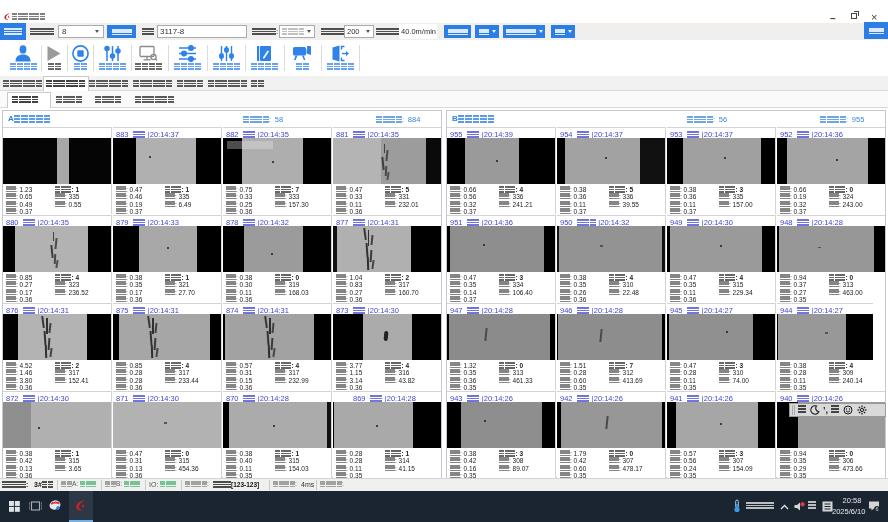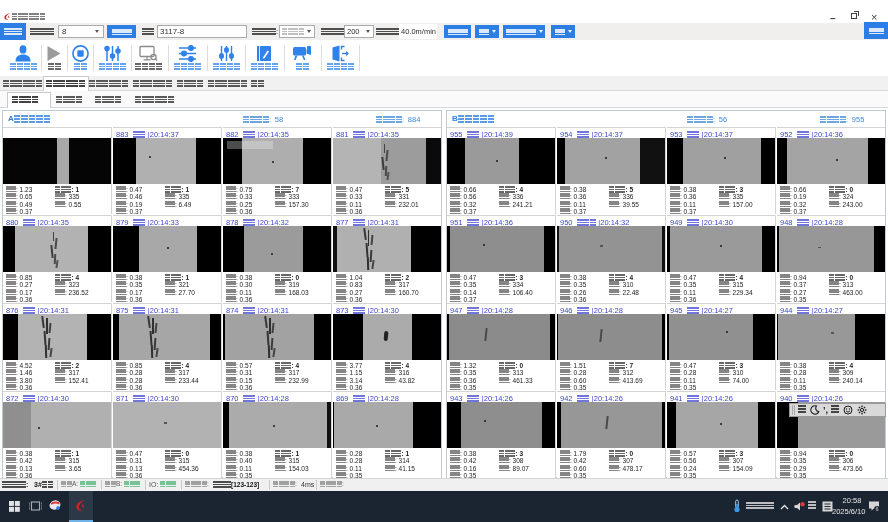--- a/index.html
+++ b/index.html
@@ -344,21 +344,21 @@
     </div>
     <div class="abs" style="left:220px;top:280px;width:109px;height:87px;border-top:1px solid #d4d4d4;border-right:1px solid #d4d4d4;background:#fff">
       <div class="t" style="left:3px;top:3px;color:#3f46d0;font-size:7.5px">870&nbsp; <i class="k" style="width:6px;height:6.5px;margin-right:0.5px;opacity:0.74"></i><i class="k" style="width:6px;height:6.5px;margin-right:0.5px;opacity:0.74"></i>&nbsp;|20:14:28</div>
       <div class="card-im" style="top:10px;height:46px;background:linear-gradient(90deg,#000 0% 6%,#ababab 6% 96%,#111 96% 100%)">
         <div class="abs" style="left:46%;top:50%;width:2px;height:2px;background:#1a1a1a;border-radius:50%"></div>
       </div>
       <div class="t" style="left:3px;top:58px;color:#222;font-size:6.5px;line-height:7.4px"><i class="k" style="width:4.5px;height:6px;margin-right:0.5px;opacity:0.55"></i><i class="k" style="width:4.5px;height:6px;margin-right:0.5px;opacity:0.55"></i>: 0.38<br><i class="k" style="width:4.5px;height:6px;margin-right:0.5px;opacity:0.55"></i><i class="k" style="width:4.5px;height:6px;margin-right:0.5px;opacity:0.55"></i>: 0.40<br><i class="k" style="width:4.5px;height:6px;margin-right:0.5px;opacity:0.55"></i><i class="k" style="width:4.5px;height:6px;margin-right:0.5px;opacity:0.55"></i>: 0.11<br><i class="k" style="width:4.5px;height:6px;margin-right:0.5px;opacity:0.55"></i><i class="k" style="width:4.5px;height:6px;margin-right:0.5px;opacity:0.55"></i>: 0.35</div>
       <div class="t" style="left:52px;top:58px;color:#222;font-size:6.5px;line-height:7.4px"><span style="font-weight:bold"><i class="k" style="width:5px;height:6.5px;margin-right:0.5px;opacity:0.69"></i><i class="k" style="width:5px;height:6.5px;margin-right:0.5px;opacity:0.69"></i><i class="k" style="width:5px;height:6.5px;margin-right:0.5px;opacity:0.69"></i>: 1</span><br><i class="k" style="width:4.5px;height:6px;margin-right:0.5px;opacity:0.55"></i><i class="k" style="width:4.5px;height:6px;margin-right:0.5px;opacity:0.55"></i>: 315<br><i class="k" style="width:4.5px;height:6px;margin-right:0.5px;opacity:0.55"></i><i class="k" style="width:4.5px;height:6px;margin-right:0.5px;opacity:0.55"></i>: 154.03</div>
     </div>
     <div class="abs" style="left:330px;top:280px;width:108px;height:87px;border-top:1px solid #d4d4d4;background:#fff">
-      <div class="t" style="left:3px;top:3px;color:#3f46d0;font-size:7.5px">869&nbsp; <i class="k" style="width:6px;height:6.5px;margin-right:0.5px;opacity:0.74"></i><i class="k" style="width:6px;height:6.5px;margin-right:0.5px;opacity:0.74"></i>&nbsp;|20:14:28</div>
+      <div class="t" style="left:20px;top:3px;color:#3f46d0;font-size:7.5px">869&nbsp; <i class="k" style="width:6px;height:6.5px;margin-right:0.5px;opacity:0.74"></i><i class="k" style="width:6px;height:6.5px;margin-right:0.5px;opacity:0.74"></i>&nbsp;|20:14:28</div>
       <div class="card-im" style="top:10px;height:46px;background:linear-gradient(90deg,#000 0% 1%,#a9a9a9 1% 74%,#000 74% 100%)">
         <div class="abs" style="left:40%;top:50%;width:2px;height:2px;background:#1a1a1a;border-radius:50%"></div>
       </div>
       <div class="t" style="left:3px;top:58px;color:#222;font-size:6.5px;line-height:7.4px"><i class="k" style="width:4.5px;height:6px;margin-right:0.5px;opacity:0.55"></i><i class="k" style="width:4.5px;height:6px;margin-right:0.5px;opacity:0.55"></i>: 0.28<br><i class="k" style="width:4.5px;height:6px;margin-right:0.5px;opacity:0.55"></i><i class="k" style="width:4.5px;height:6px;margin-right:0.5px;opacity:0.55"></i>: 0.28<br><i class="k" style="width:4.5px;height:6px;margin-right:0.5px;opacity:0.55"></i><i class="k" style="width:4.5px;height:6px;margin-right:0.5px;opacity:0.55"></i>: 0.11<br><i class="k" style="width:4.5px;height:6px;margin-right:0.5px;opacity:0.55"></i><i class="k" style="width:4.5px;height:6px;margin-right:0.5px;opacity:0.55"></i>: 0.35</div>
       <div class="t" style="left:52px;top:58px;color:#222;font-size:6.5px;line-height:7.4px"><span style="font-weight:bold"><i class="k" style="width:5px;height:6.5px;margin-right:0.5px;opacity:0.69"></i><i class="k" style="width:5px;height:6.5px;margin-right:0.5px;opacity:0.69"></i><i class="k" style="width:5px;height:6.5px;margin-right:0.5px;opacity:0.69"></i>: 1</span><br><i class="k" style="width:4.5px;height:6px;margin-right:0.5px;opacity:0.55"></i><i class="k" style="width:4.5px;height:6px;margin-right:0.5px;opacity:0.55"></i>: 314<br><i class="k" style="width:4.5px;height:6px;margin-right:0.5px;opacity:0.55"></i><i class="k" style="width:4.5px;height:6px;margin-right:0.5px;opacity:0.55"></i>: 41.15</div>
     </div>
   </div>
 <div class="abs" style="left:446px;top:110px;width:440px;height:368px;border:1px solid #c3c9d2;background:#fff">
     <div class="t" style="left:5px;top:4px;color:#2e7fe0;font-size:8px"><span style="font-weight:bold">B</span><i class="k" style="width:6.5px;height:7.5px;margin-right:1px;opacity:0.78"></i><i class="k" style="width:6.5px;height:7.5px;margin-right:1px;opacity:0.78"></i><i class="k" style="width:6.5px;height:7.5px;margin-right:1px;opacity:0.78"></i><i class="k" style="width:6.5px;height:7.5px;margin-right:1px;opacity:0.78"></i><i class="k" style="width:6.5px;height:7.5px;margin-right:1px;opacity:0.78"></i></div>
     <div class="t" style="left:240px;top:5px;color:#3a87d6;font-size:7px"><i class="k" style="width:6px;height:6.5px;margin-right:0.5px;opacity:0.74"></i><i class="k" style="width:6px;height:6.5px;margin-right:0.5px;opacity:0.74"></i><i class="k" style="width:6px;height:6.5px;margin-right:0.5px;opacity:0.74"></i><i class="k" style="width:6px;height:6.5px;margin-right:0.5px;opacity:0.74"></i>: &nbsp;<span style="font-size:7.5px">56</span></div>
@@ -444,21 +444,21 @@
       <div class="t" style="left:52px;top:58px;color:#222;font-size:6.5px;line-height:7.4px"><span style="font-weight:bold"><i class="k" style="width:5px;height:6.5px;margin-right:0.5px;opacity:0.69"></i><i class="k" style="width:5px;height:6.5px;margin-right:0.5px;opacity:0.69"></i><i class="k" style="width:5px;height:6.5px;margin-right:0.5px;opacity:0.69"></i>: 7</span><br><i class="k" style="width:4.5px;height:6px;margin-right:0.5px;opacity:0.55"></i><i class="k" style="width:4.5px;height:6px;margin-right:0.5px;opacity:0.55"></i>: 312<br><i class="k" style="width:4.5px;height:6px;margin-right:0.5px;opacity:0.55"></i><i class="k" style="width:4.5px;height:6px;margin-right:0.5px;opacity:0.55"></i>: 413.69</div>
     </div>
     <div class="abs" style="left:220px;top:192px;width:109px;height:87px;border-top:1px solid #d4d4d4;border-right:1px solid #d4d4d4;background:#fff">
       <div class="t" style="left:3px;top:3px;color:#3f46d0;font-size:7.5px">945&nbsp; <i class="k" style="width:6px;height:6.5px;margin-right:0.5px;opacity:0.74"></i><i class="k" style="width:6px;height:6.5px;margin-right:0.5px;opacity:0.74"></i>&nbsp;|20:14:27</div>
       <div class="card-im" style="top:10px;height:46px;background:linear-gradient(90deg,#000 0% 2%,#909090 2% 80%,#000 80% 100%)">
         <div class="abs" style="left:55%;top:36%;width:2px;height:2px;background:#1a1a1a;border-radius:50%"></div>
       </div>
       <div class="t" style="left:3px;top:58px;color:#222;font-size:6.5px;line-height:7.4px"><i class="k" style="width:4.5px;height:6px;margin-right:0.5px;opacity:0.55"></i><i class="k" style="width:4.5px;height:6px;margin-right:0.5px;opacity:0.55"></i>: 0.47<br><i class="k" style="width:4.5px;height:6px;margin-right:0.5px;opacity:0.55"></i><i class="k" style="width:4.5px;height:6px;margin-right:0.5px;opacity:0.55"></i>: 0.28<br><i class="k" style="width:4.5px;height:6px;margin-right:0.5px;opacity:0.55"></i><i class="k" style="width:4.5px;height:6px;margin-right:0.5px;opacity:0.55"></i>: 0.11<br><i class="k" style="width:4.5px;height:6px;margin-right:0.5px;opacity:0.55"></i><i class="k" style="width:4.5px;height:6px;margin-right:0.5px;opacity:0.55"></i>: 0.35</div>
       <div class="t" style="left:52px;top:58px;color:#222;font-size:6.5px;line-height:7.4px"><span style="font-weight:bold"><i class="k" style="width:5px;height:6.5px;margin-right:0.5px;opacity:0.69"></i><i class="k" style="width:5px;height:6.5px;margin-right:0.5px;opacity:0.69"></i><i class="k" style="width:5px;height:6.5px;margin-right:0.5px;opacity:0.69"></i>: 3</span><br><i class="k" style="width:4.5px;height:6px;margin-right:0.5px;opacity:0.55"></i><i class="k" style="width:4.5px;height:6px;margin-right:0.5px;opacity:0.55"></i>: 310<br><i class="k" style="width:4.5px;height:6px;margin-right:0.5px;opacity:0.55"></i><i class="k" style="width:4.5px;height:6px;margin-right:0.5px;opacity:0.55"></i>: 74.00</div>
     </div>
-    <div class="abs" style="left:330px;top:192px;width:108px;height:87px;border-top:1px solid #d4d4d4;background:#fff">
+    <div class="abs" style="left:330px;top:192px;width:96px;height:87px;border-top:1px solid #d4d4d4;background:#fff">
       <div class="t" style="left:3px;top:3px;color:#3f46d0;font-size:7.5px">944&nbsp; <i class="k" style="width:6px;height:6.5px;margin-right:0.5px;opacity:0.74"></i><i class="k" style="width:6px;height:6.5px;margin-right:0.5px;opacity:0.74"></i>&nbsp;|20:14:27</div>
       <div class="card-im" style="top:10px;height:46px;background:linear-gradient(90deg,#000 0% 1%,#989898 1% 72%,#000 72% 100%)">
         <div class="abs" style="left:50%;top:40%;width:3px;height:1.5px;background:#555"></div>
       </div>
       <div class="t" style="left:3px;top:58px;color:#222;font-size:6.5px;line-height:7.4px"><i class="k" style="width:4.5px;height:6px;margin-right:0.5px;opacity:0.55"></i><i class="k" style="width:4.5px;height:6px;margin-right:0.5px;opacity:0.55"></i>: 0.38<br><i class="k" style="width:4.5px;height:6px;margin-right:0.5px;opacity:0.55"></i><i class="k" style="width:4.5px;height:6px;margin-right:0.5px;opacity:0.55"></i>: 0.28<br><i class="k" style="width:4.5px;height:6px;margin-right:0.5px;opacity:0.55"></i><i class="k" style="width:4.5px;height:6px;margin-right:0.5px;opacity:0.55"></i>: 0.11<br><i class="k" style="width:4.5px;height:6px;margin-right:0.5px;opacity:0.55"></i><i class="k" style="width:4.5px;height:6px;margin-right:0.5px;opacity:0.55"></i>: 0.35</div>
       <div class="t" style="left:52px;top:58px;color:#222;font-size:6.5px;line-height:7.4px"><span style="font-weight:bold"><i class="k" style="width:5px;height:6.5px;margin-right:0.5px;opacity:0.69"></i><i class="k" style="width:5px;height:6.5px;margin-right:0.5px;opacity:0.69"></i><i class="k" style="width:5px;height:6.5px;margin-right:0.5px;opacity:0.69"></i>: 4</span><br><i class="k" style="width:4.5px;height:6px;margin-right:0.5px;opacity:0.55"></i><i class="k" style="width:4.5px;height:6px;margin-right:0.5px;opacity:0.55"></i>: 309<br><i class="k" style="width:4.5px;height:6px;margin-right:0.5px;opacity:0.55"></i><i class="k" style="width:4.5px;height:6px;margin-right:0.5px;opacity:0.55"></i>: 240.14</div>
     </div>
     <div class="abs" style="left:0px;top:280px;width:109px;height:87px;border-top:1px solid #d4d4d4;border-right:1px solid #d4d4d4;background:#fff">
       <div class="t" style="left:3px;top:3px;color:#3f46d0;font-size:7.5px">943&nbsp; <i class="k" style="width:6px;height:6.5px;margin-right:0.5px;opacity:0.74"></i><i class="k" style="width:6px;height:6.5px;margin-right:0.5px;opacity:0.74"></i>&nbsp;|20:14:26</div>
       <div class="card-im" style="top:10px;height:46px;background:linear-gradient(90deg,#000 0% 13%,#8e8e8e 13% 88%,#000 88% 100%)">

